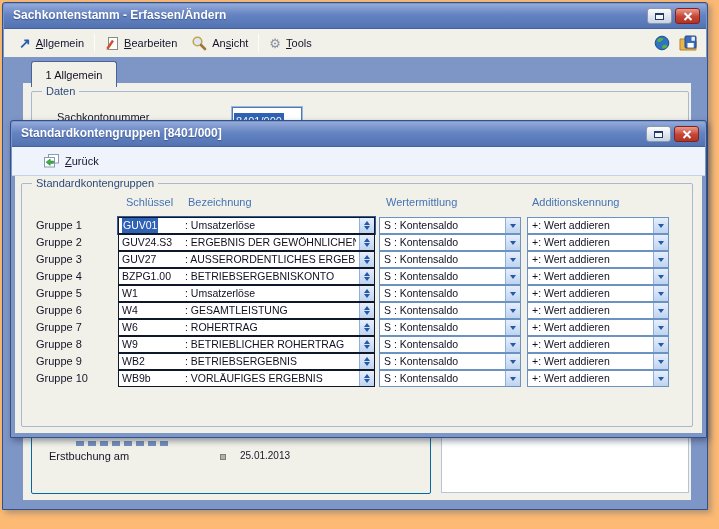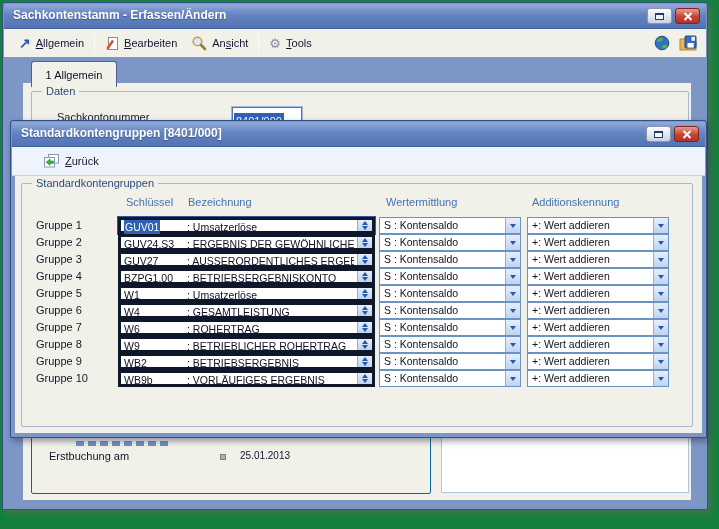--- a/index.html
+++ b/index.html
@@ -1,18 +1,18 @@
 <!DOCTYPE html>
 <html><head>
 <meta charset="utf-8">
 <style>
   * { margin:0; padding:0; box-sizing:border-box; }
   html,body { background:#fff; }
   body { font-family:"Liberation Sans", sans-serif; width:719px; height:529px; position:relative; }
-  .shot { position:absolute; left:0; top:0; width:719px; height:529px; background:#15803d; overflow:hidden; }
+  .shot { position:absolute; left:0; top:0; width:719px; height:529px; background:#fdba74; overflow:hidden; }
 
   
   .win { position:absolute; left:2px; top:2px; width:706px; height:508px;
          background:#7e96c6; border:1px solid #32508a; border-radius:3px 3px 0 0;
          box-shadow:3px 3px 6px rgba(110,110,110,.55); }
   .titlebar { position:absolute; left:1px; right:1px; top:1px; height:25px;
          background:linear-gradient(#93aad9, #6583c2 45%, #5273b2);
          border-bottom:1px solid #43619c; border-radius:2px 2px 0 0; }
   .title-text { position:absolute; left:9px; top:4px; color:#fff; font-weight:bold; font-size:12px;
          text-shadow:0 1px 1px rgba(20,40,80,.45); white-space:nowrap; }
@@ -69,21 +69,21 @@
   .back-btn { display:flex; align-items:center; gap:5px; font-size:11px; color:#14142e; padding:2px 6px; }
   .dcontent { position:absolute; left:4px; right:4px; top:55px; bottom:4px; background:#f2f1e9; }
 
   .skg-box { left:6px; top:7px; width:672px; height:244px; }
   .hdr { position:absolute; top:20px; font-size:11px; color:#4474b4; white-space:nowrap; }
 
   .rows { position:absolute; left:0; top:41px; right:0; }
   .srow { position:relative; height:17px; margin-bottom:0; }
   .rlabel { position:absolute; left:21px; top:0; width:82px; font-size:11px; color:#15152a; line-height:17px; }
   .keyfield { position:absolute; left:103px; top:0; width:257px; height:17px; background:#fff;
-         border:3px solid #0f172a; }
+         border:1px solid #0f172a; }
   .keyfield.focused { box-shadow:0 0 0 1px #33589a; }
   .key { position:absolute; left:3px; top:0; font-size:10.5px; color:#101022; line-height:15px; white-space:nowrap; }
   .key.selected { background:#2f62b5; color:#fff; padding:0 1px; }
   .desc { position:absolute; left:66px; top:0; right:18px; font-size:10.5px; color:#101022; line-height:15px;
          white-space:nowrap; overflow:hidden; }
   .spin { position:absolute; right:0; top:0; bottom:0; width:15px;
          background:linear-gradient(#e6eefb,#bfd4f0); border-left:1px solid #8fb0d9;
          display:flex; flex-direction:column; align-items:center; justify-content:center; gap:1px; }
   .tri-up { width:0; height:0; border-left:3px solid transparent; border-right:3px solid transparent; border-bottom:4px solid #2458a8; }
   .tri-down { width:0; height:0; border-left:3px solid transparent; border-right:3px solid transparent; border-top:4px solid #2458a8; }

